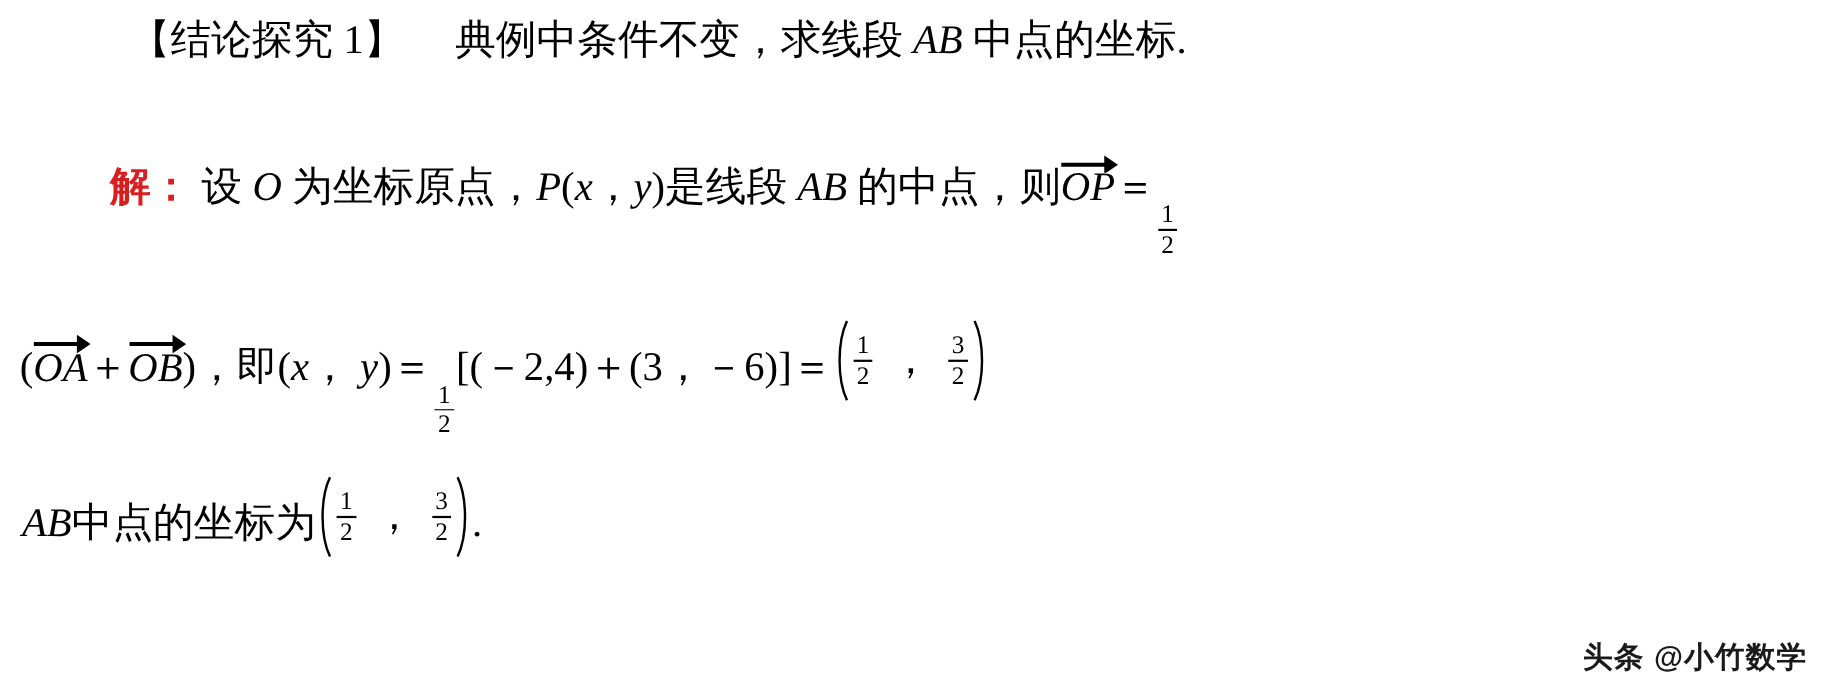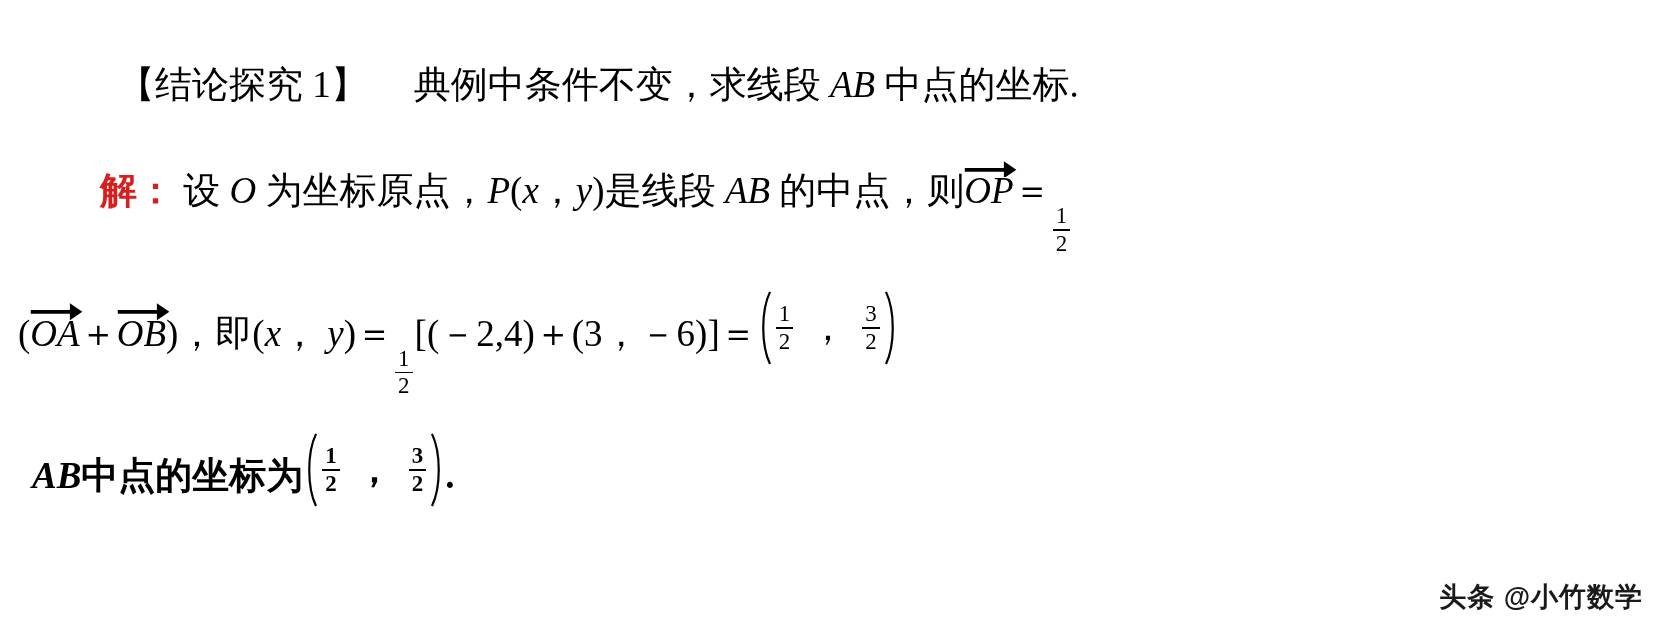--- a/index.html
+++ b/index.html
@@ -60,21 +60,20 @@
     height: 1.6px;
     background: #000;
     margin: 1px 0;
   }
 
   
   .vec {
     position: relative;
     display: inline-block;
     padding-top: 2px;
-    margin-top: 20px;
   }
   .vec > .lbl {
     font-style: italic;
   }
   .vec > .arrow {
     position: absolute;
     left: -1px;
     right: -3px;
     top: -0.30em;
     height: 0.50em;
@@ -102,24 +101,24 @@
   }
 
   
   .line {
     position: absolute;
     white-space: nowrap;
     font-size: 37px;
     line-height: 1.0;
   }
 
-  #line-title { left: 118px; top: 18px; margin-top: 48px; }
+  #line-title { left: 118px; top: 18px; }
   #line-1     { left: 100px; top: 150px; }
   #line-2     { left: 18px;  top: 290px; }
-  #line-3     { left: 32px;  top: 432px; font-weight: bold; }
+  #line-3     { left: 20px;  top: 432px; }
 
   .title-tag { letter-spacing: 0px; }
   .gap-wide { display: inline-block; width: 46px; }
 
   .jie {
     color: #d81f1f;
     font-family: "Liberation Serif", serif;
     font-weight: bold;
   }
 

